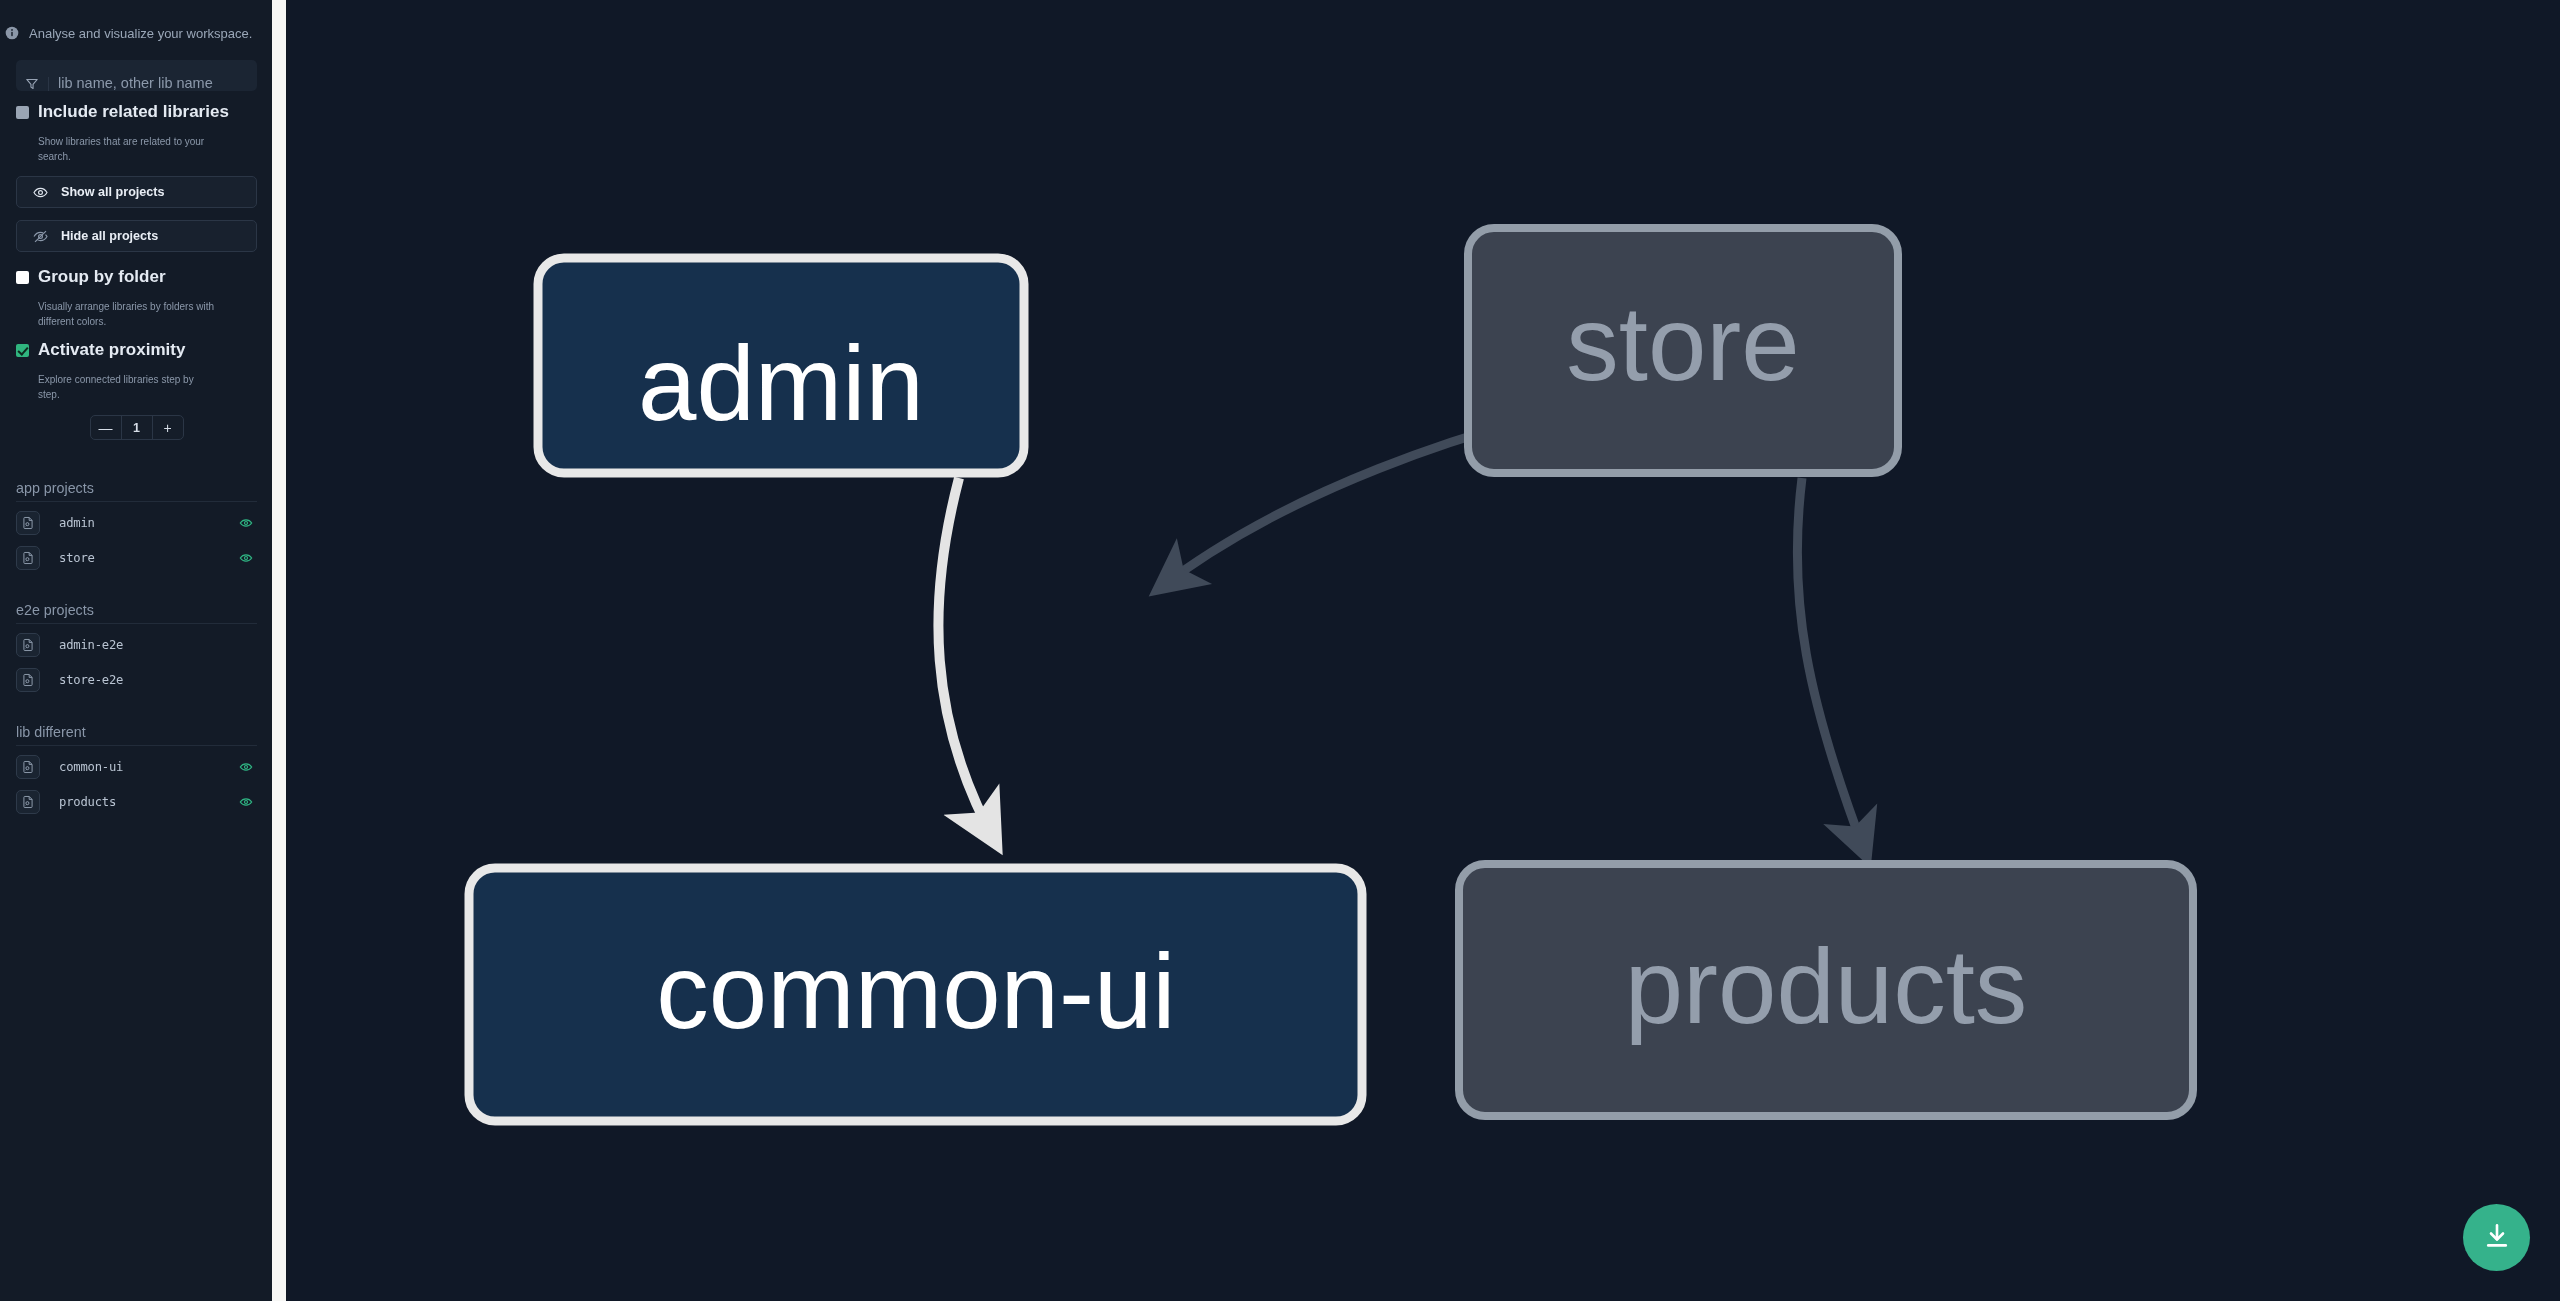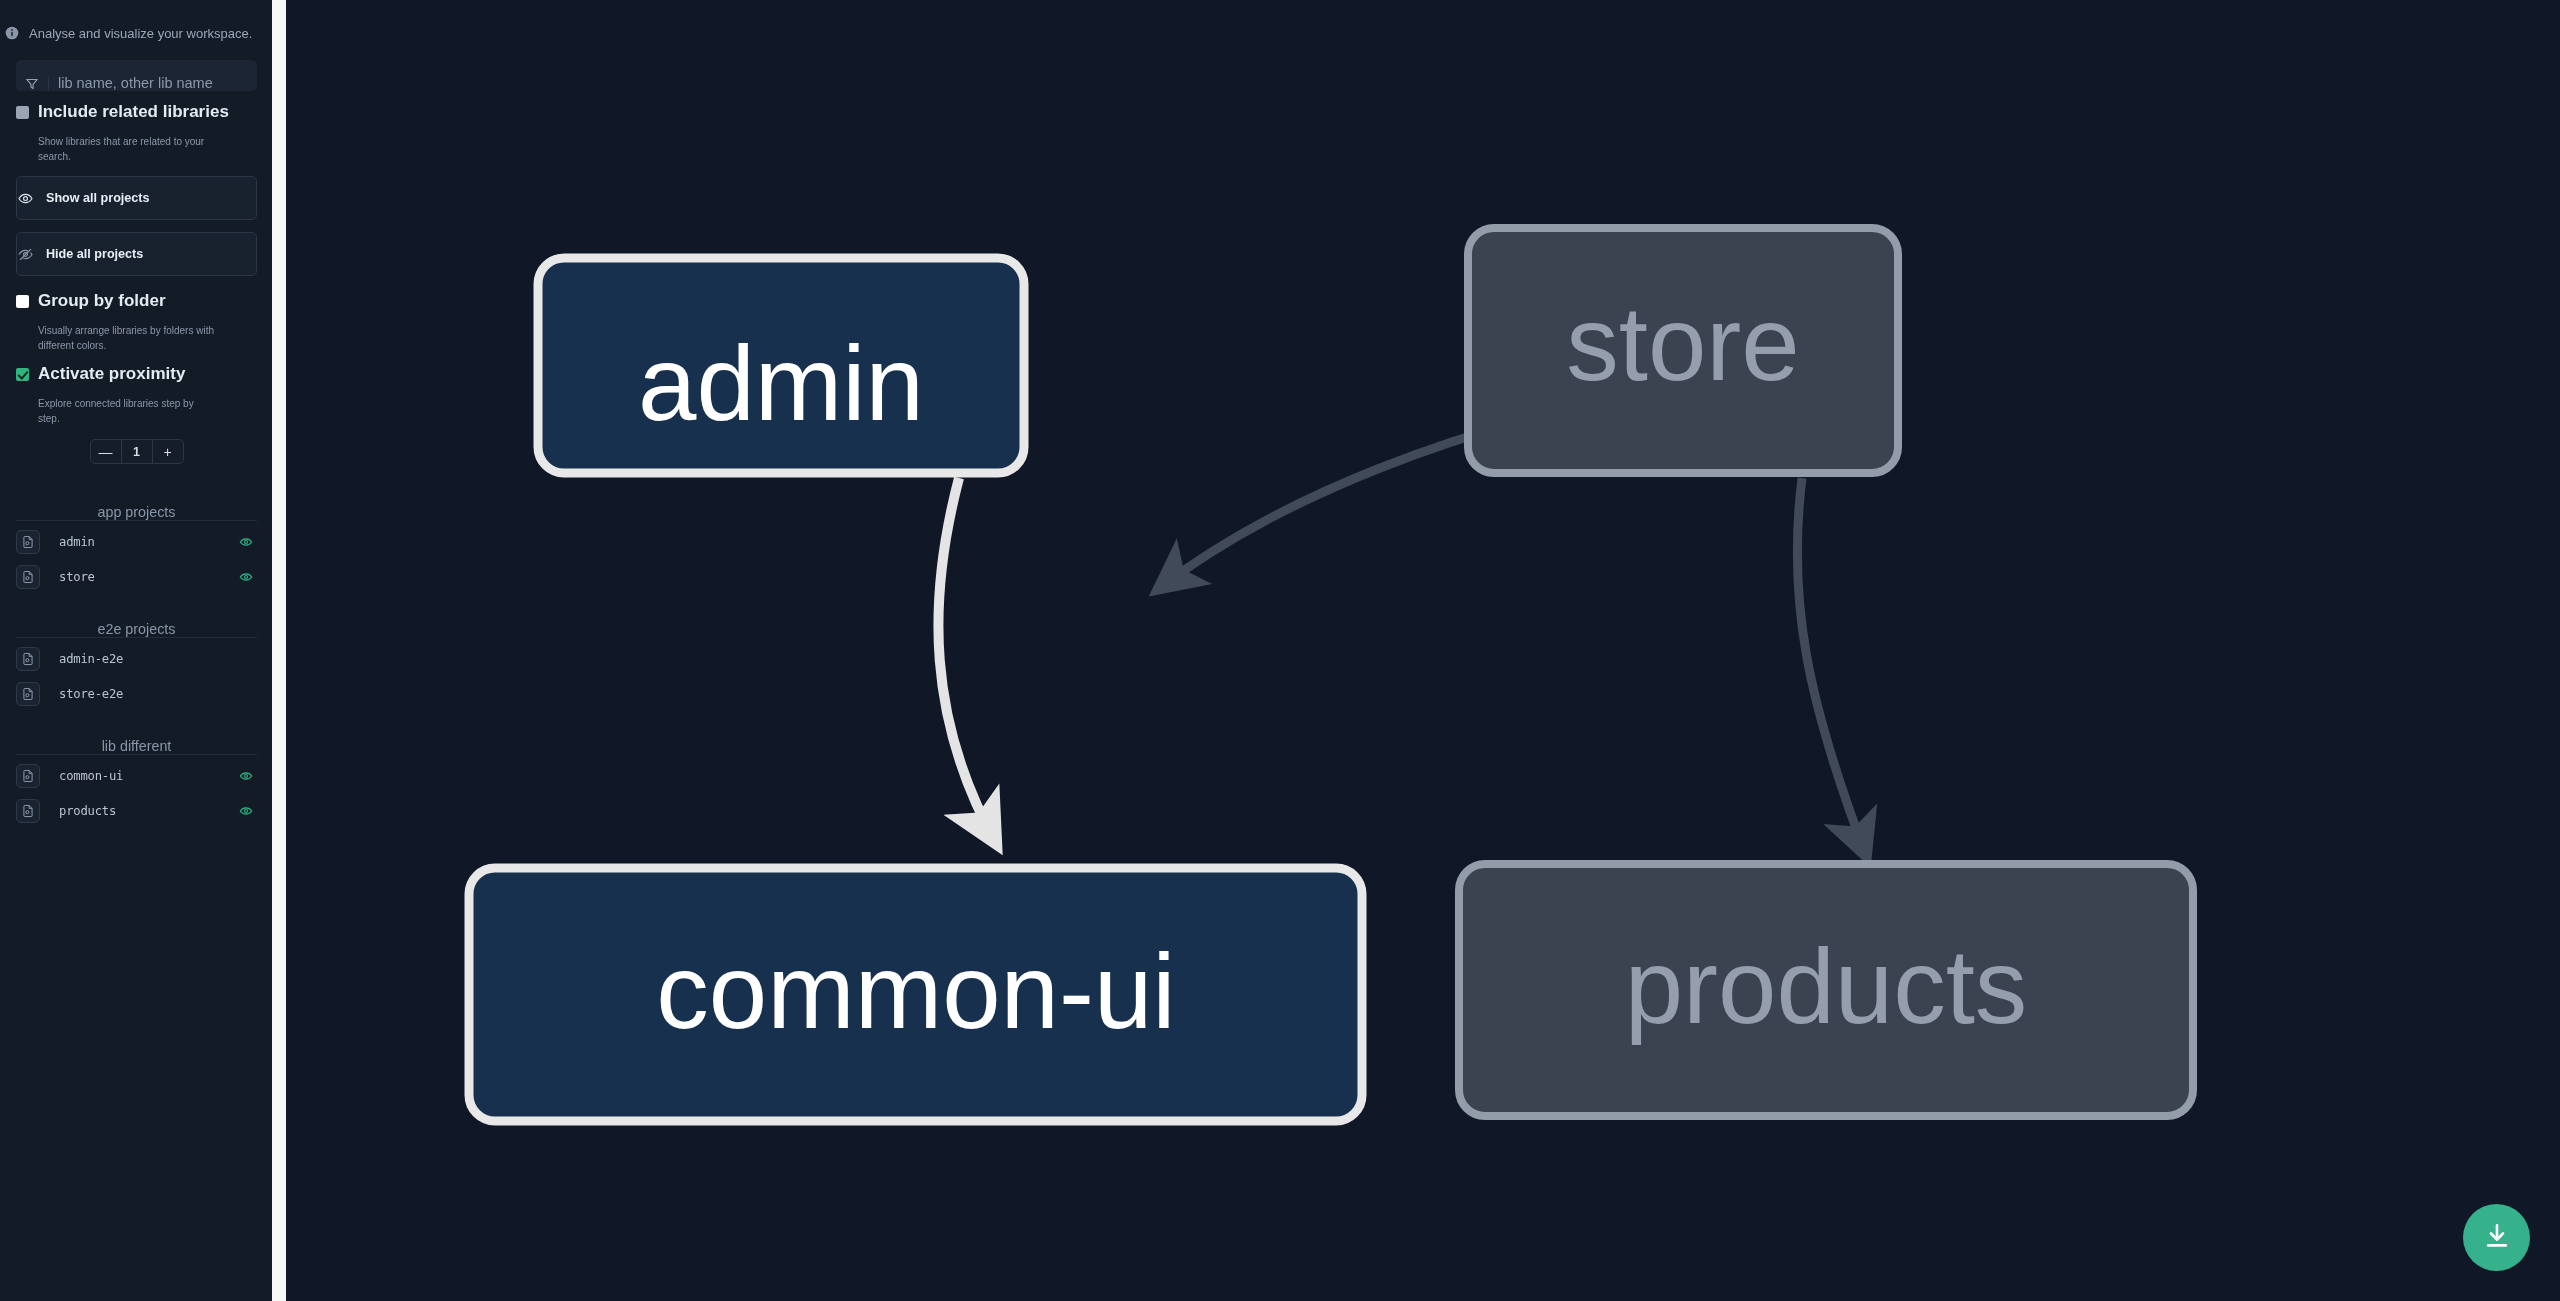--- a/index.html
+++ b/index.html
@@ -151,29 +151,29 @@
     color: #8b98aa;
     font-size: 10px;
     line-height: 15px;
     margin-top: 14px;
     max-width: 180px;
   }
 
   
   .act-btn {
     margin-top: 12px;
-    height: 44px;
+    height: 32px;
     width: 100%;
     background: #18212e;
     border: 1px solid #2b real;
     border: 1px solid #2b3646;
     border-radius: 5px;
     display: flex;
     align-items: center;
-    padding-left: 1px;
+    padding-left: 16px;
     gap: 13px;
     cursor: pointer;
   }
   .act-btn-label {
     color: #e9eef5;
     font-size: 12.6px;
     font-weight: bold;
   }
   .eye-ic { width: 15px; height: 15px; flex: 0 0 15px; }
 
@@ -204,22 +204,22 @@
     font-weight: bold;
     cursor: default;
   }
 
   
   .proj-group { margin-top: 30px; }
   .proj-group.first { margin-top: 40px; }
   .group-title {
     color: #8996a8;
     font-size: 14.3px;
+    padding-bottom: 5px;
     border-bottom: 1px solid #222c3a;
-    text-align: center;
   }
   .proj-row {
     display: flex;
     align-items: center;
     height: 29px;
     margin-top: 6px;
     cursor: pointer;
   }
   .proj-icon {
     width: 24px; height: 24px;

